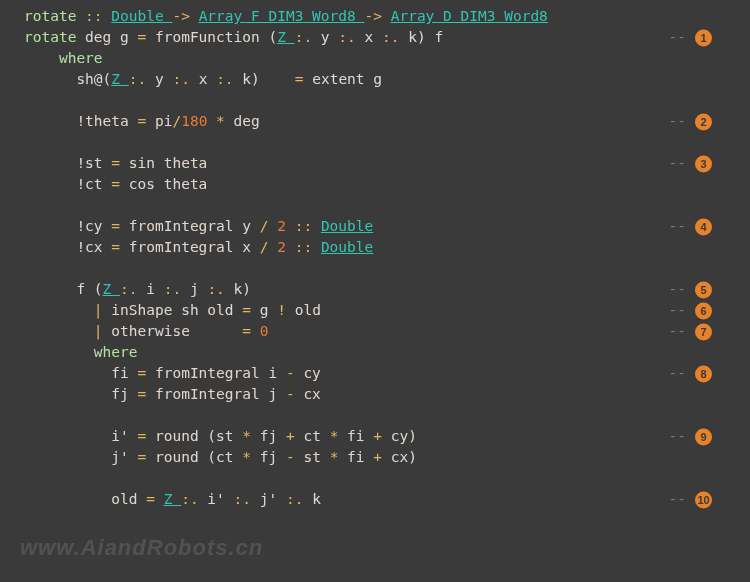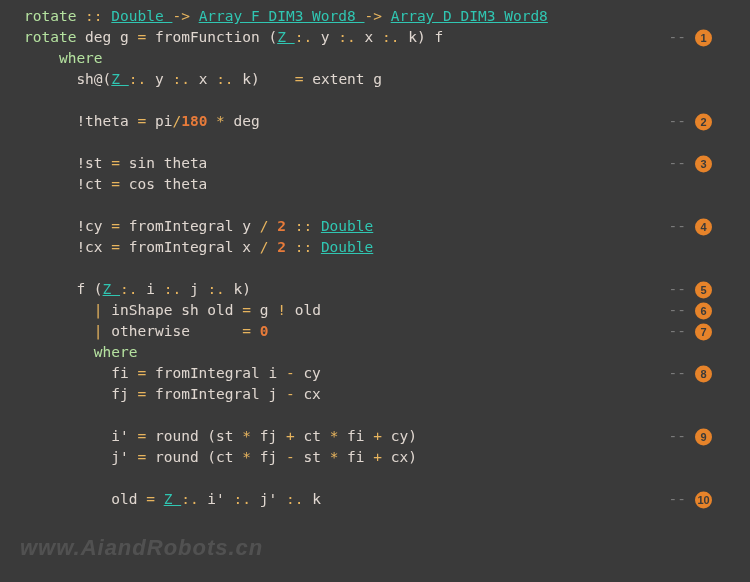--- a/index.html
+++ b/index.html
@@ -20,21 +20,21 @@
     white-space: pre;
   }
   .line {
     position: relative;
     display: block;
     min-height: 1.45em;
   }
   .kw   { color: #b5e2a0; margin-top: 12px; }     
   .ty   { color: #30c6b2; text-decoration: underline; }     
   .op   { color: #e7b45e; }     
-  .num  { color: #e87b3a; font-weight: bold; }     
+  .num  { color: #e87b3a; }     
   .txt  { color: #e0d7d0; }     
 
   .badge {
     position: absolute;
     right: 28px;
     top: 50%;
     transform: translateY(-50%);
     background: #e6832a;
     color: #3a3a3a;
     font-weight: bold;

